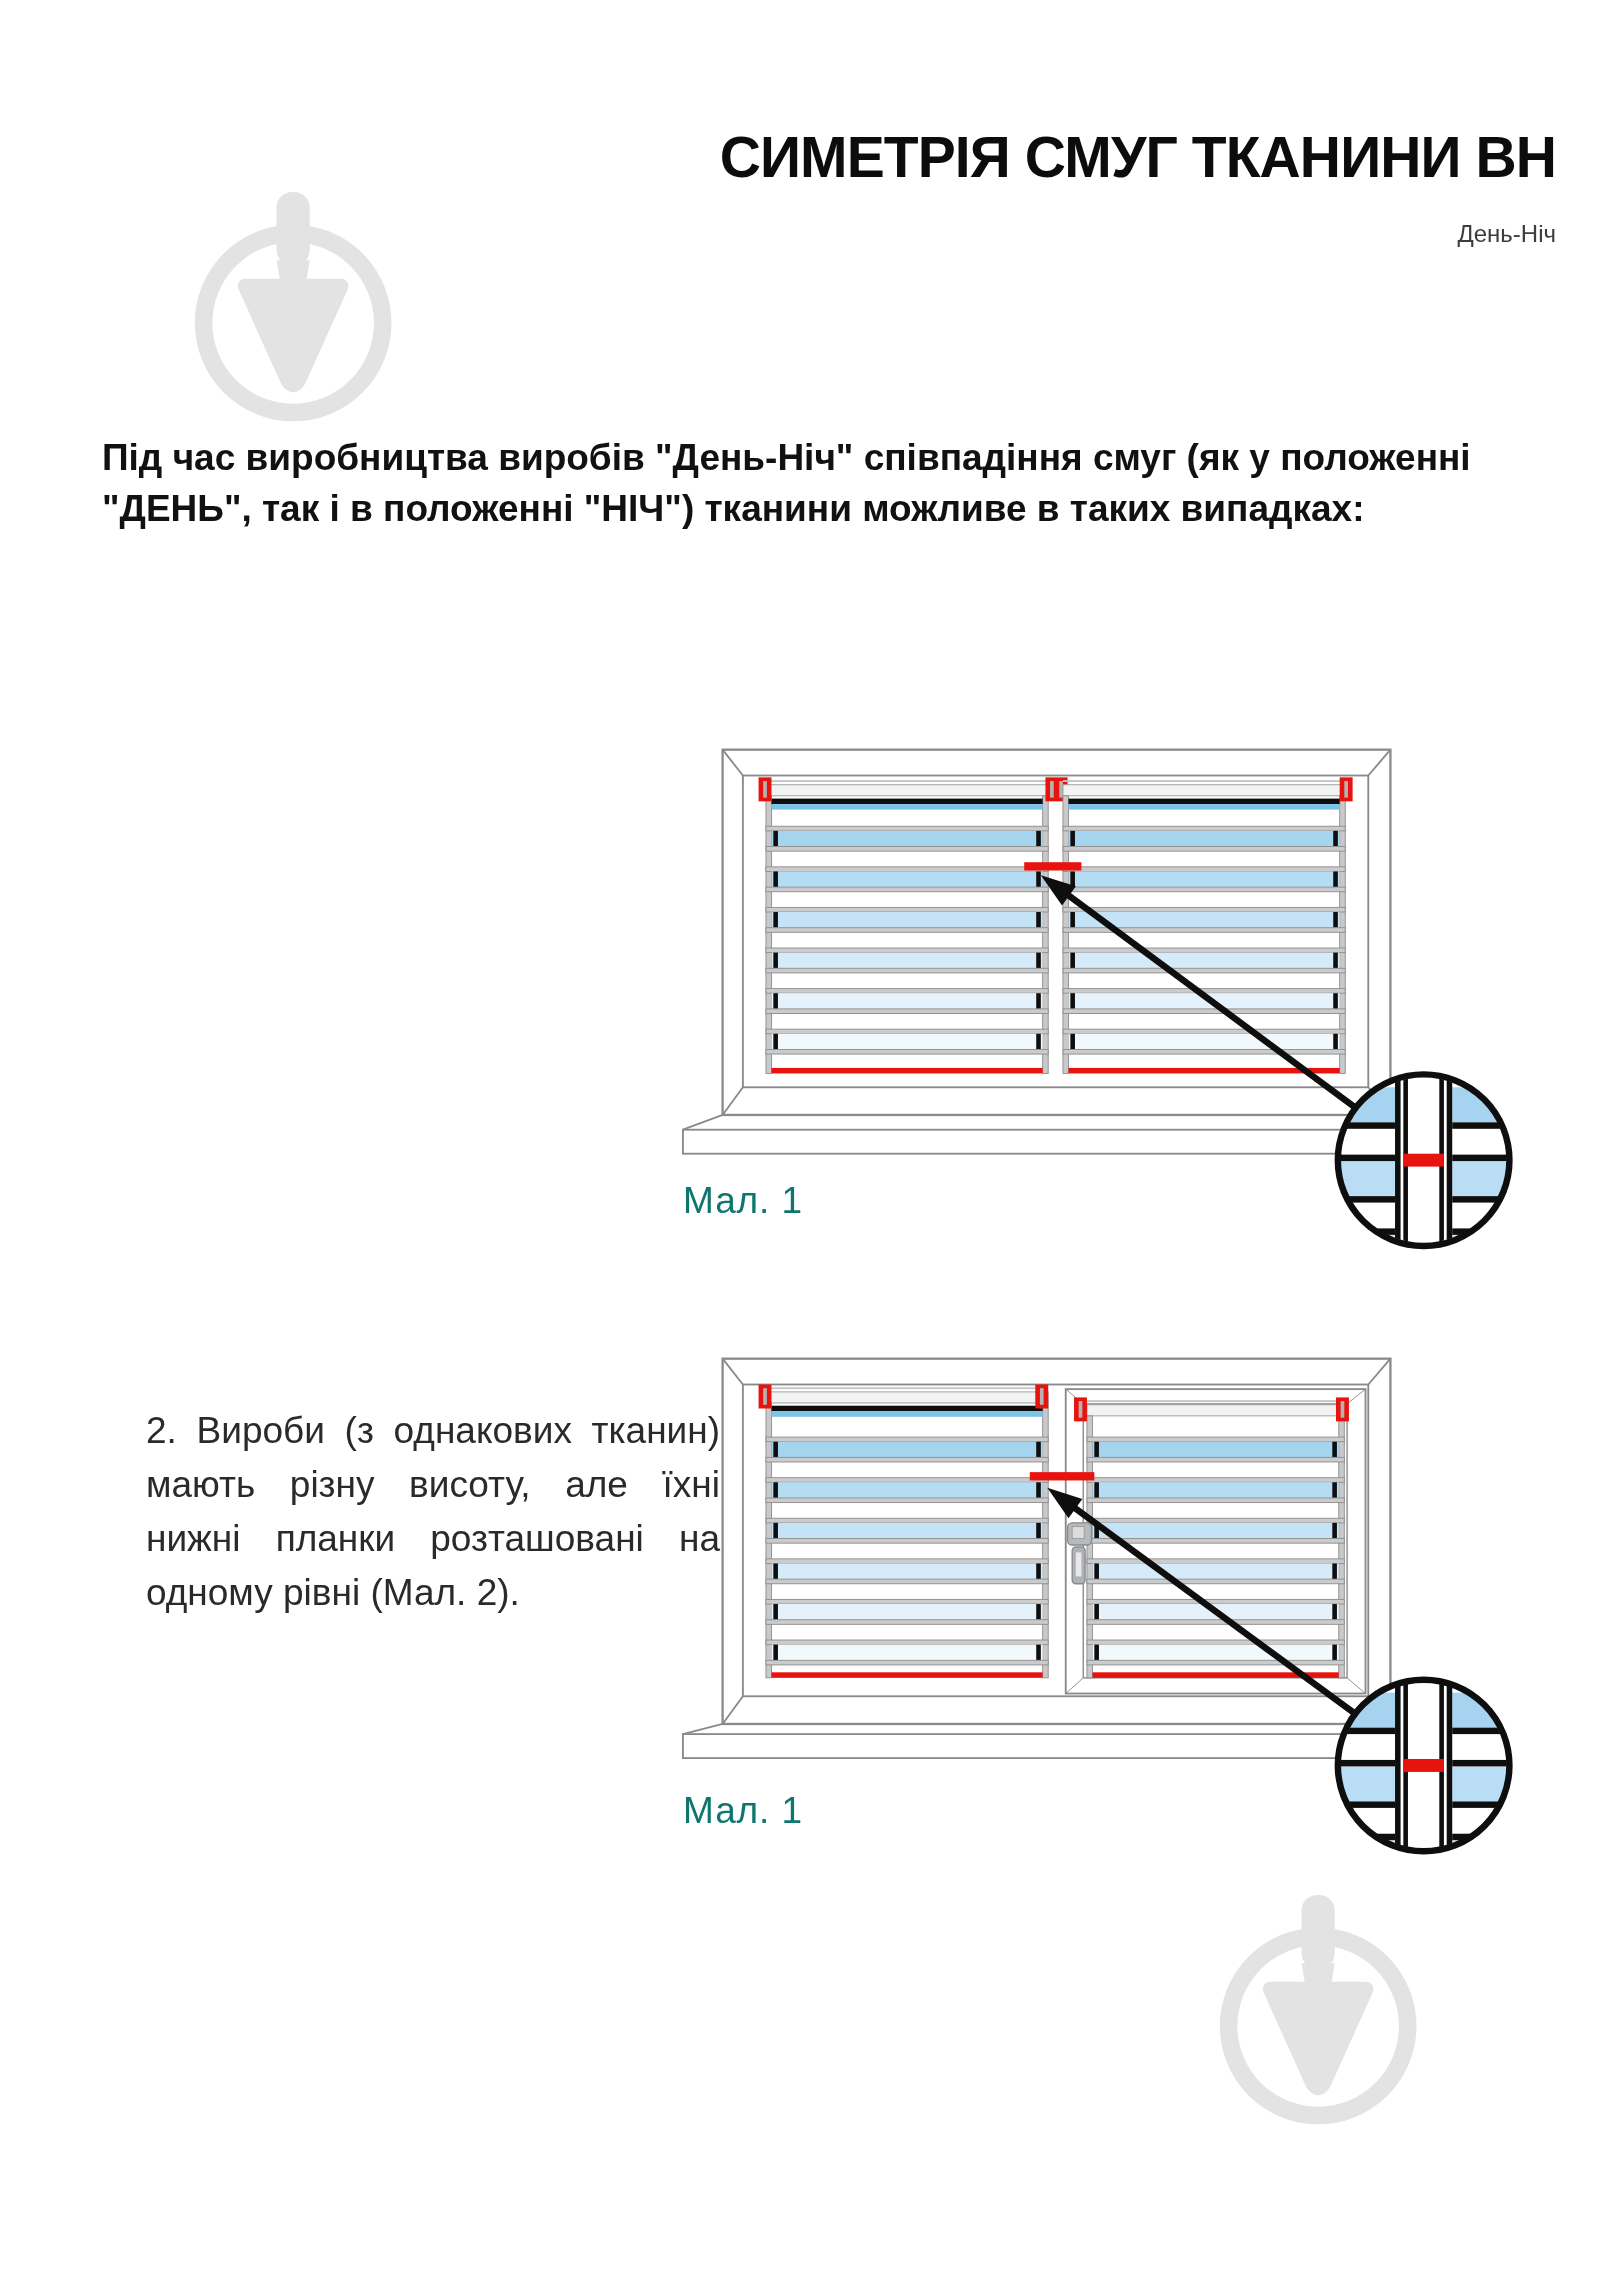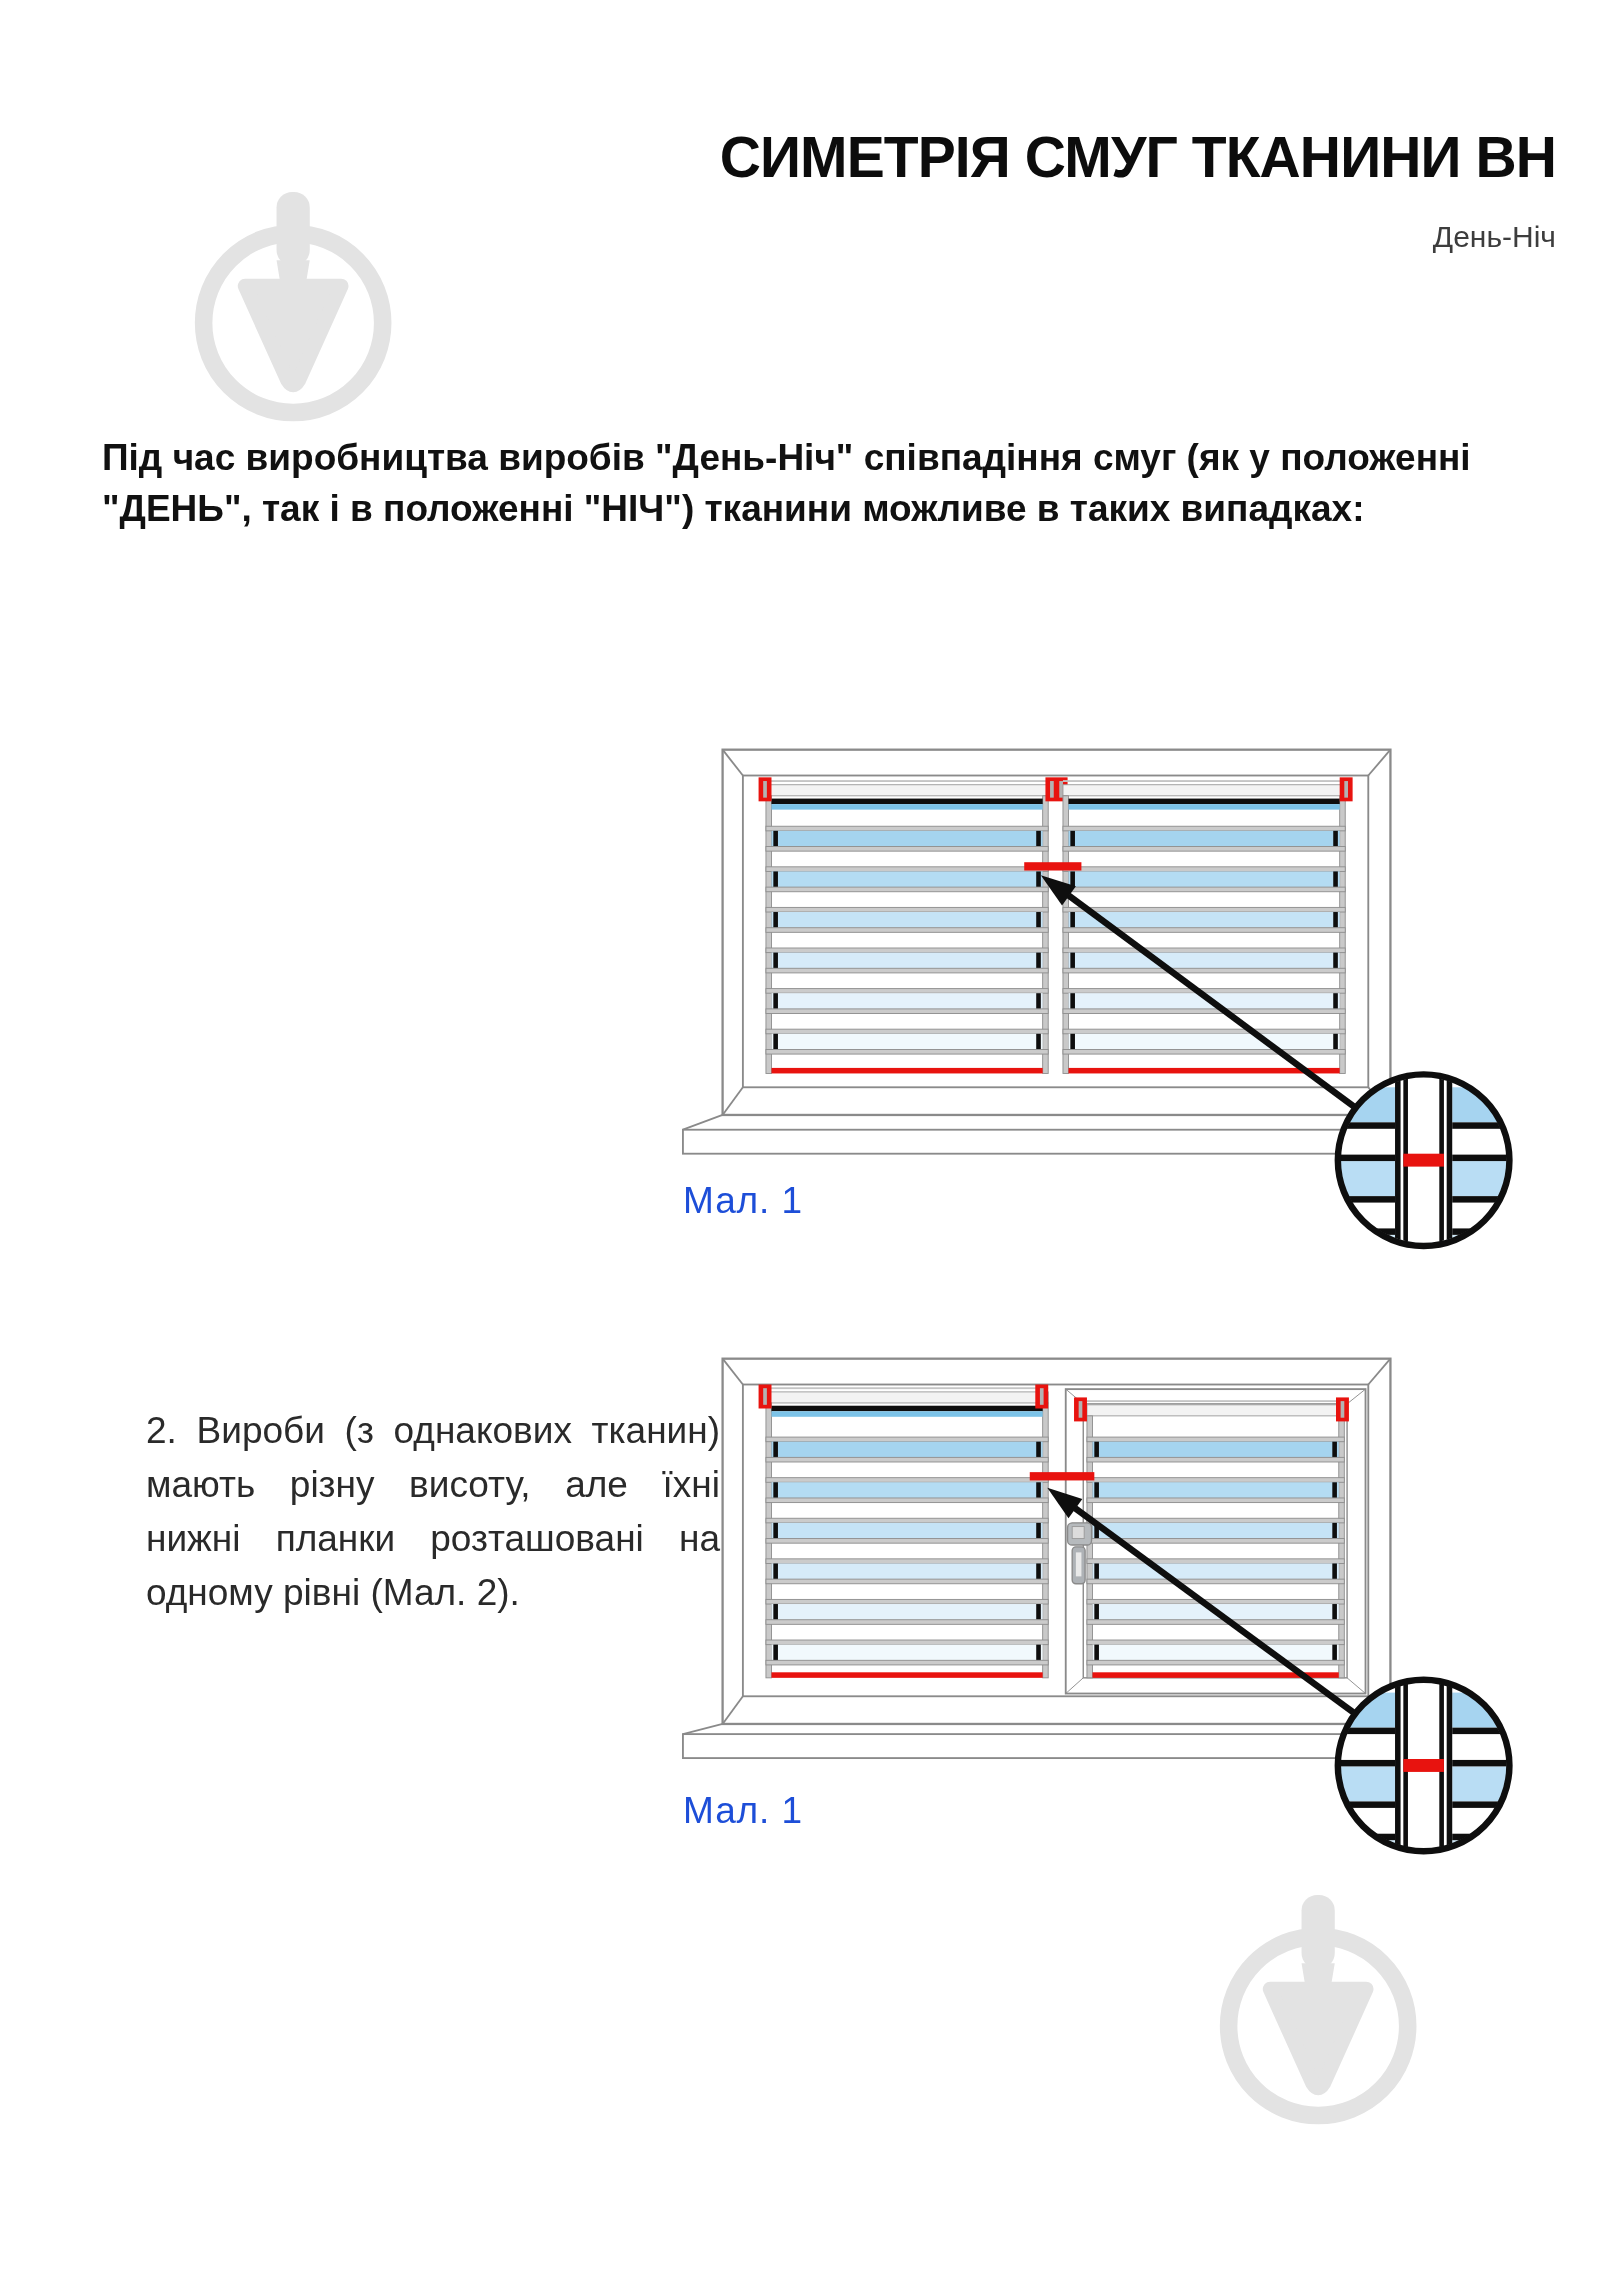--- a/index.html
+++ b/index.html
@@ -1,28 +1,28 @@
 <!DOCTYPE html>
 <html style="font-size:14.8px"><head>
 <meta charset="utf-8">
 <style>
   html,body{margin:0;padding:0;background:#ffffff;}
   .page{position:relative;width:1614px;height:2126px;background:#ffffff;overflow:hidden;
         font-family:"Liberation Sans", sans-serif;color:#1a1a1a;padding-left:24px;}
   .abs{position:absolute;}
   .title{top:124px;right:82px;font-size:57px;font-weight:bold;letter-spacing:-0.9px;
          color:#0c0c0c;white-space:nowrap;}
-  .subtitle{top:220px;right:82px;font-size:30px;color:#3d3d3d;white-space:nowrap;}
+  .subtitle{top:220px;right:82px;font-size:24px;color:#3d3d3d;white-space:nowrap;}
   .intro{top:432px;left:102px;width:1444px;font-size:37px;font-weight:bold;
          line-height:51px;color:#111;}
   .case-text{left:102px;width:574px;font-size:37px;line-height:54px;color:#2a2a2a;
              text-align:justify;}
   .case1{top:814px;}
   .case2{top:1404px;margin-left:44px;}
-  .caption{left:683px;font-size:37px;color:#1d4ed8;letter-spacing:0.9px;}
+  .caption{left:683px;font-size:37px;color:#0f766e;letter-spacing:0.9px;}
   .cap1{top:1180px;}
   .cap2{top:1790px;}
   .footer-note{top:2003px;left:102px;font-size:37px;font-weight:bold;color:#111;
                white-space:nowrap;}
   svg.diagram{position:absolute;left:0;}
   svg.watermark{position:absolute;}
 </style>
 </head>
 <body>
 

